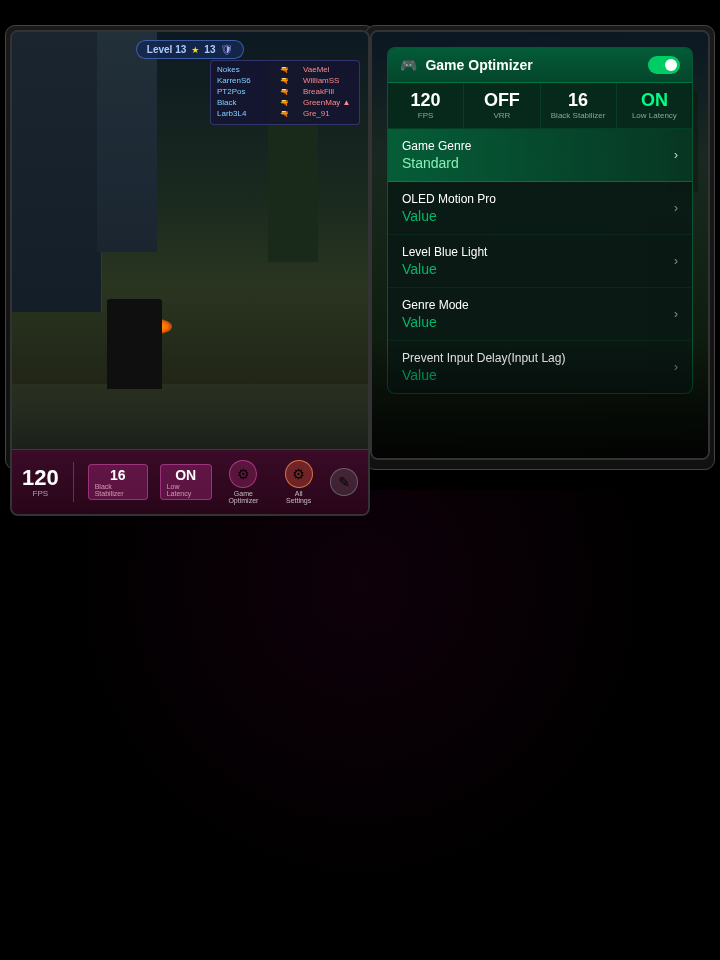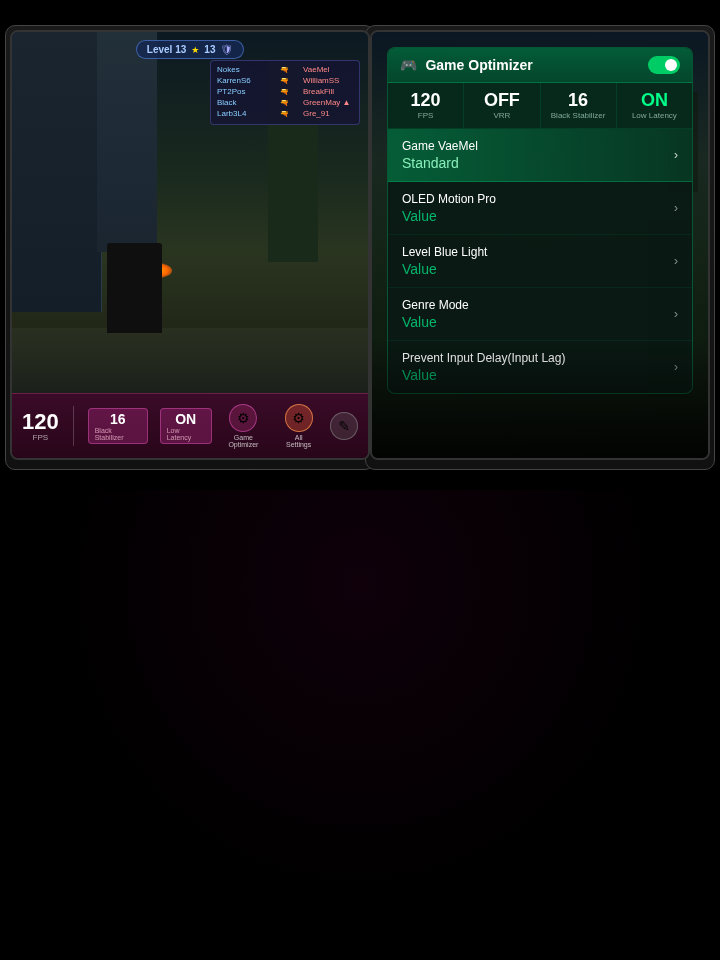--- a/index.html
+++ b/index.html
@@ -17,21 +17,21 @@
       position: relative;
       background: #000;
     }
 
     
     .left-screen {
       position: absolute;
       left: 10px;
       top: 30px;
       width: 360px;
-      height: 430px;
+      height: 486px;
       background: linear-gradient(135deg, #1a2a3a 0%, #2a3a4a 30%, #3a2a1a 60%, #1a1a2a 100%);
       border-radius: 8px;
       overflow: hidden;
       border: 2px solid #333;
     }
 
     .left-screen-bg {
       position: absolute;
       top: 0; left: 0; right: 0; bottom: 0;
       background: 
@@ -542,21 +542,21 @@
           <div class="stat-cell-label">Black Stabilizer</div>
         </div>
         <div class="stat-cell">
           <div class="stat-cell-value green">ON</div>
           <div class="stat-cell-label">Low Latency</div>
         </div>
       </div>
 
       <div class="menu-item highlighted">
         <div class="menu-item-text">
-          <div class="menu-item-title">Game VaeMel</div>
+          <div class="menu-item-title">Game Genre</div>
           <div class="menu-item-value">Standard</div>
         </div>
         <span class="chevron-right">›</span>
       </div>
 
       <div class="menu-item">
         <div class="menu-item-text">
           <div class="menu-item-title">OLED Motion Pro</div>
           <div class="menu-item-value">Value</div>
         </div>

